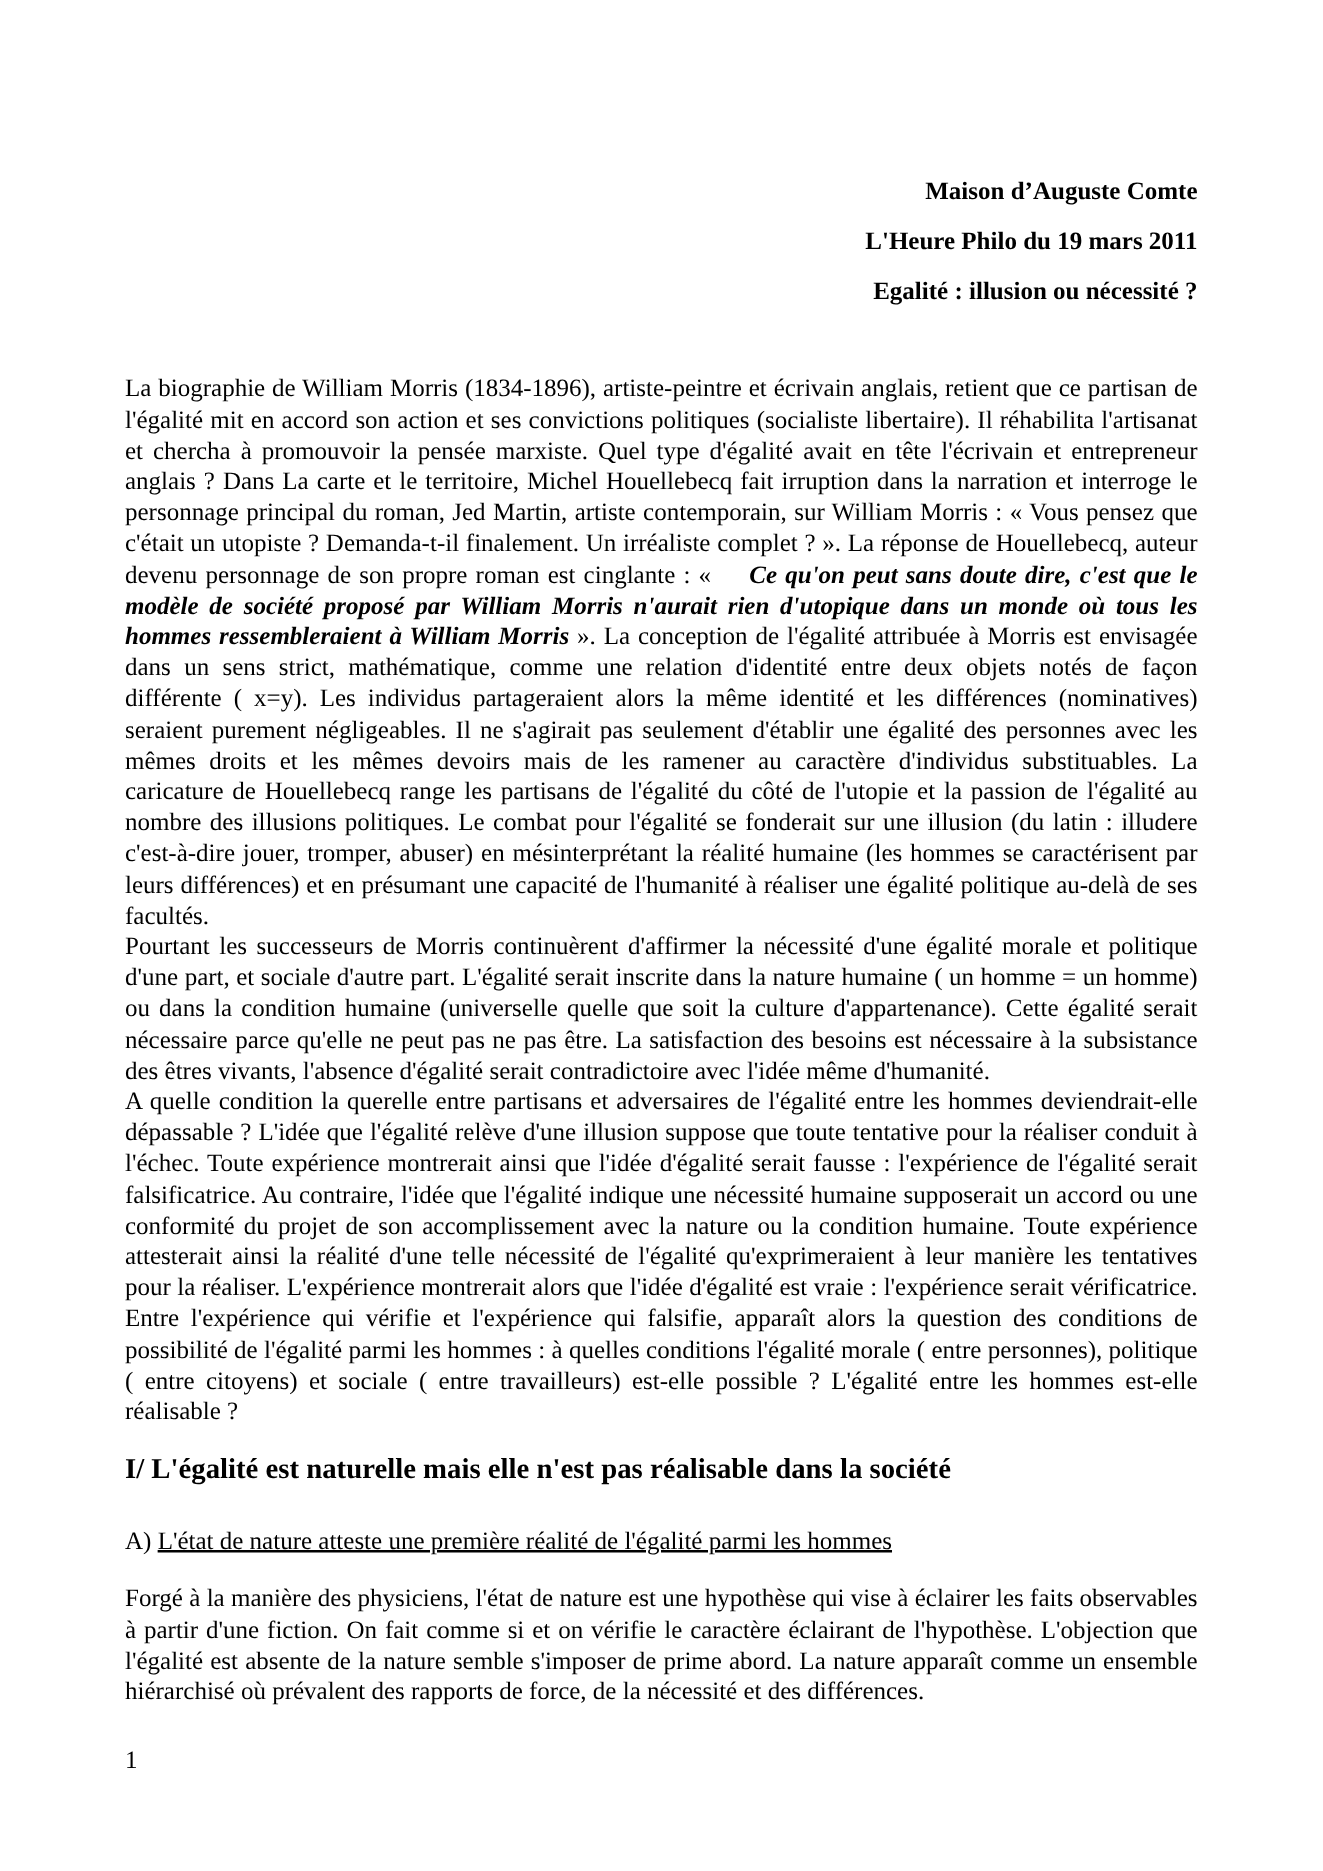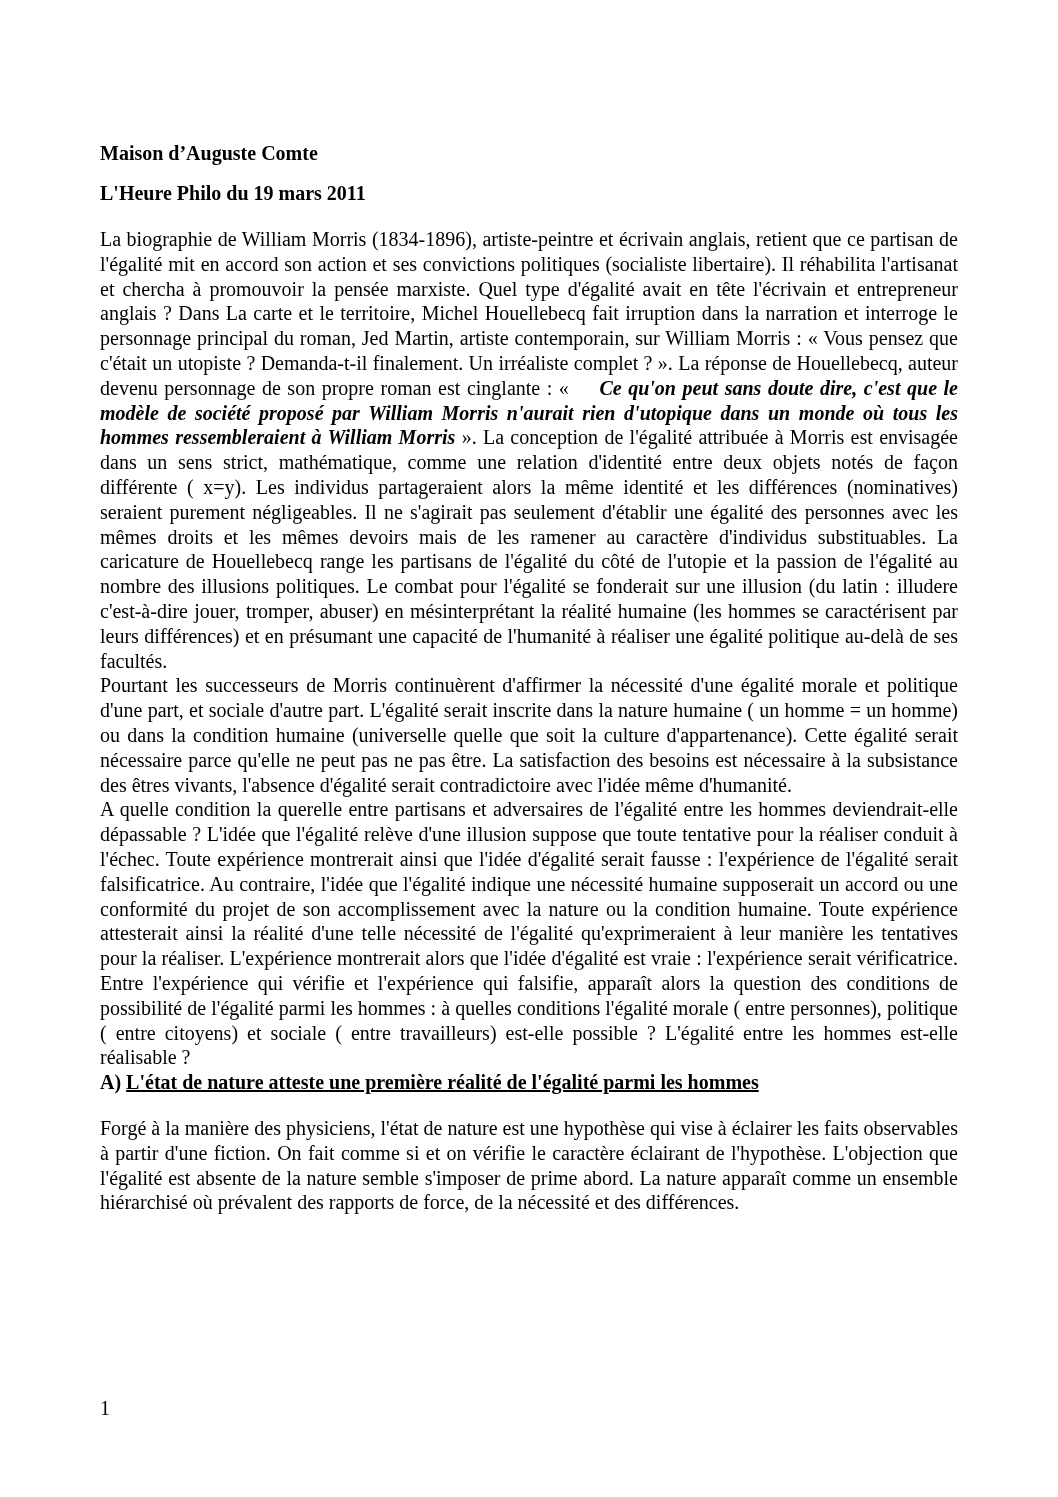--- a/index.html
+++ b/index.html
@@ -7,21 +7,21 @@
   body {
     width: 1058px;
     height: 1497px;
     position: relative;
     overflow: hidden;
     font-family: "Liberation Serif", "DejaVu Serif", serif;
     color: #000000;
   }
   .page { padding: 143px 100px 0 100px; }
 
-  .doc-header { text-align: left; margin-bottom: 24px; }
+  .doc-header { text-align: right; margin-bottom: 56px; }
   .doc-header p {
     font-weight: bold;
     font-size: 20px;
     line-height: 20px;
     margin-bottom: 20px;
   }
 
   .doc-body p.body-par {
     font-size: 20px;
     line-height: 24.8px;
@@ -36,46 +36,47 @@
     font-weight: bold;
     line-height: 26px;
     margin-top: 20px;
     margin-bottom: 33px;
   }
 
   p.subsection {
     font-size: 20px;
     line-height: 24px;
     margin-bottom: 22px;
-    font-weight: bold;
   }
   p.subsection .underlined { text-decoration: underline; }
 
   .page-number {
     position: absolute;
     left: 100px;
     top: 1397px;
     font-size: 20px;
   }
 </style>
 </head>
 <body>
 
 <div class="page">
 
   <div class="doc-header">
     <p>Maison d’Auguste Comte</p>
     <p>L'Heure Philo du 19 mars 2011</p>
+    <p>Egalité : illusion ou nécessité ?</p>
   </div>
 
   <div class="doc-body">
     <p class="body-par"><span>La biographie de William Morris (1834-1896), artiste-peintre et écrivain anglais, retient que ce partisan de l'égalité mit en accord son action et ses convictions politiques (socialiste libertaire). Il réhabilita l'artisanat et chercha à promouvoir la pensée marxiste. Quel type d'égalité avait en tête l'écrivain et entrepreneur anglais ? Dans </span><span class="italic">La carte et le territoire</span><span>, Michel Houellebecq fait irruption dans la narration et interroge le personnage principal du roman, Jed Martin, artiste contemporain, sur William Morris : « </span><span class="italic">Vous pensez que c'était un utopiste ? Demanda-t-il finalement. Un irréaliste complet ? </span><span>». La réponse de Houellebecq, auteur devenu personnage de son propre roman est cinglante : « </span><span class="bold-italic">Ce qu'on peut sans doute dire, c'est que le modèle de société proposé par William Morris n'aurait rien d'utopique dans un monde où tous les hommes ressembleraient à William Morris </span><span>». La conception de l'égalité attribuée à Morris est envisagée dans un sens strict, mathématique, comme une relation d'identité entre deux objets notés de façon différente ( x=y). Les individus partageraient alors la même identité et les différences (nominatives) seraient purement négligeables. Il ne s'agirait pas seulement d'établir une égalité des personnes avec les mêmes droits et les mêmes devoirs mais de les ramener au caractère d'individus substituables. La caricature de Houellebecq range les partisans de l'égalité du côté de l'utopie et la passion de l'égalité au nombre des illusions politiques. Le combat pour l'égalité se fonderait sur une illusion (du latin : </span><span class="italic">illudere</span><span> c'est-à-dire jouer, tromper, abuser) en mésinterprétant la réalité humaine (les hommes se caractérisent par leurs différences) et en présumant une capacité de l'humanité à réaliser une égalité politique au-delà de ses facultés.</span></p>
     <p class="body-par"><span>Pourtant les successeurs de Morris continuèrent d'affirmer la nécessité d'une égalité morale et politique d'une part, et sociale d'autre part. L'égalité serait inscrite dans la nature humaine ( un homme = un homme) ou dans la condition humaine (universelle quelle que soit la culture d'appartenance). Cette égalité serait nécessaire parce qu'elle ne peut pas ne pas être. La satisfaction des besoins est nécessaire à la subsistance des êtres vivants, l'absence d'égalité serait contradictoire avec l'idée même d'humanité.</span></p>
     <p class="body-par"><span>A quelle condition la querelle entre partisans et adversaires de l'égalité entre les hommes deviendrait-elle dépassable ? L'idée que l'égalité relève d'une illusion suppose que toute tentative pour la réaliser conduit à l'échec. Toute expérience montrerait ainsi que l'idée d'égalité serait fausse : l'expérience de l'égalité serait falsificatrice. Au contraire, l'idée que l'égalité indique une nécessité humaine supposerait un accord ou une conformité du projet de son accomplissement avec la nature ou la condition humaine. Toute expérience attesterait ainsi la réalité d'une telle nécessité de l'égalité qu'exprimeraient à leur manière les tentatives pour la réaliser. L'expérience montrerait alors que l'idée d'égalité est vraie : l'expérience serait vérificatrice. Entre l'expérience qui vérifie et l'expérience qui falsifie, apparaît alors la question des conditions de possibilité de l'égalité parmi les hommes : à quelles conditions l'égalité morale ( entre personnes), politique ( entre citoyens) et sociale ( entre travailleurs) est-elle possible ? L'égalité entre les hommes est-elle réalisable ?</span></p>
 
+    <h1 class="section-heading">I/ L'égalité est naturelle mais elle n'est pas réalisable dans la société</h1>
 
     <p class="subsection"><span>A) </span><span class="underlined">L'état de nature atteste une première réalité de l'égalité parmi les hommes</span></p>
 
     <p class="body-par"><span>Forgé à la manière des physiciens, l'état de nature est une hypothèse qui vise à éclairer les faits observables à partir d'une fiction. On fait comme si et on vérifie le caractère éclairant de l'hypothèse. L'objection que l'égalité est absente de la nature semble s'imposer de prime abord. La nature apparaît comme un ensemble hiérarchisé où prévalent des rapports de force, de la nécessité et des différences.</span></p>
   </div>
 
 </div>
 
 <div class="page-number">1</div>
 

